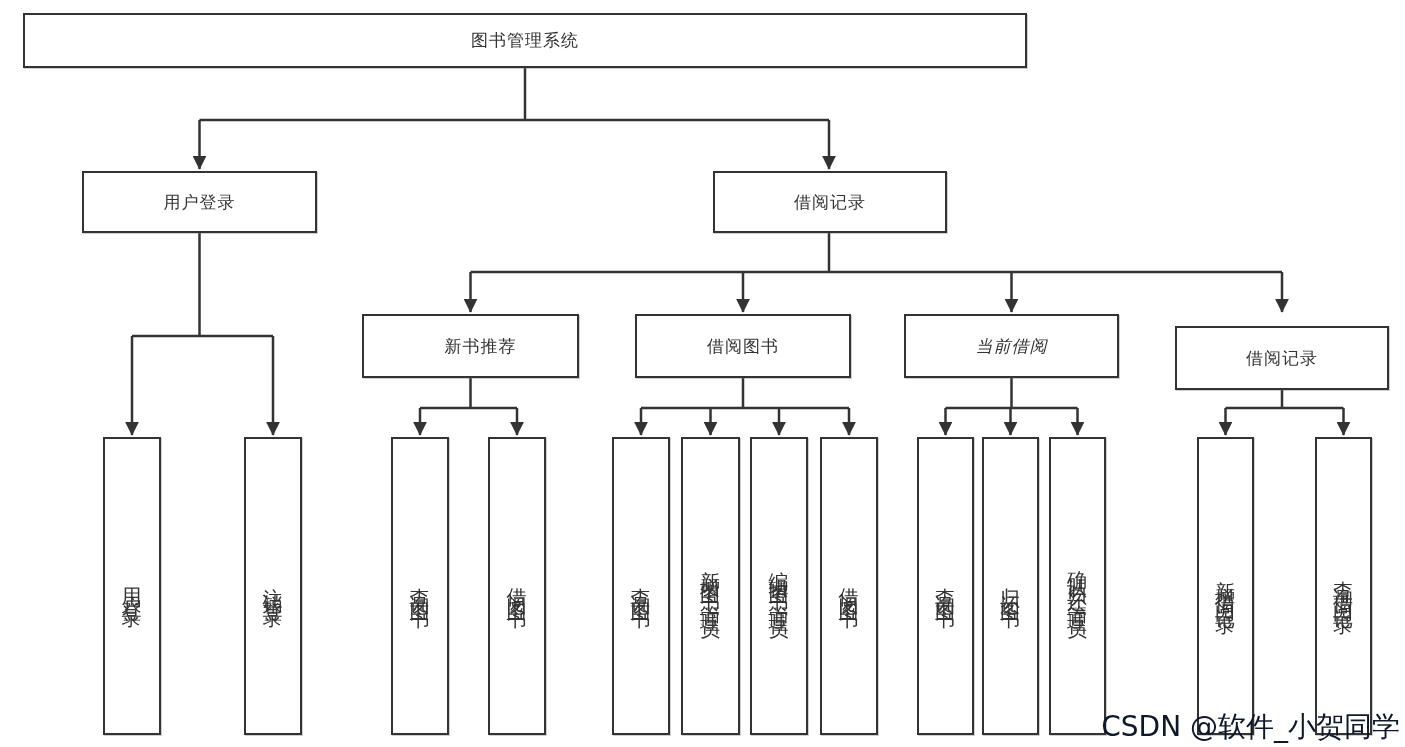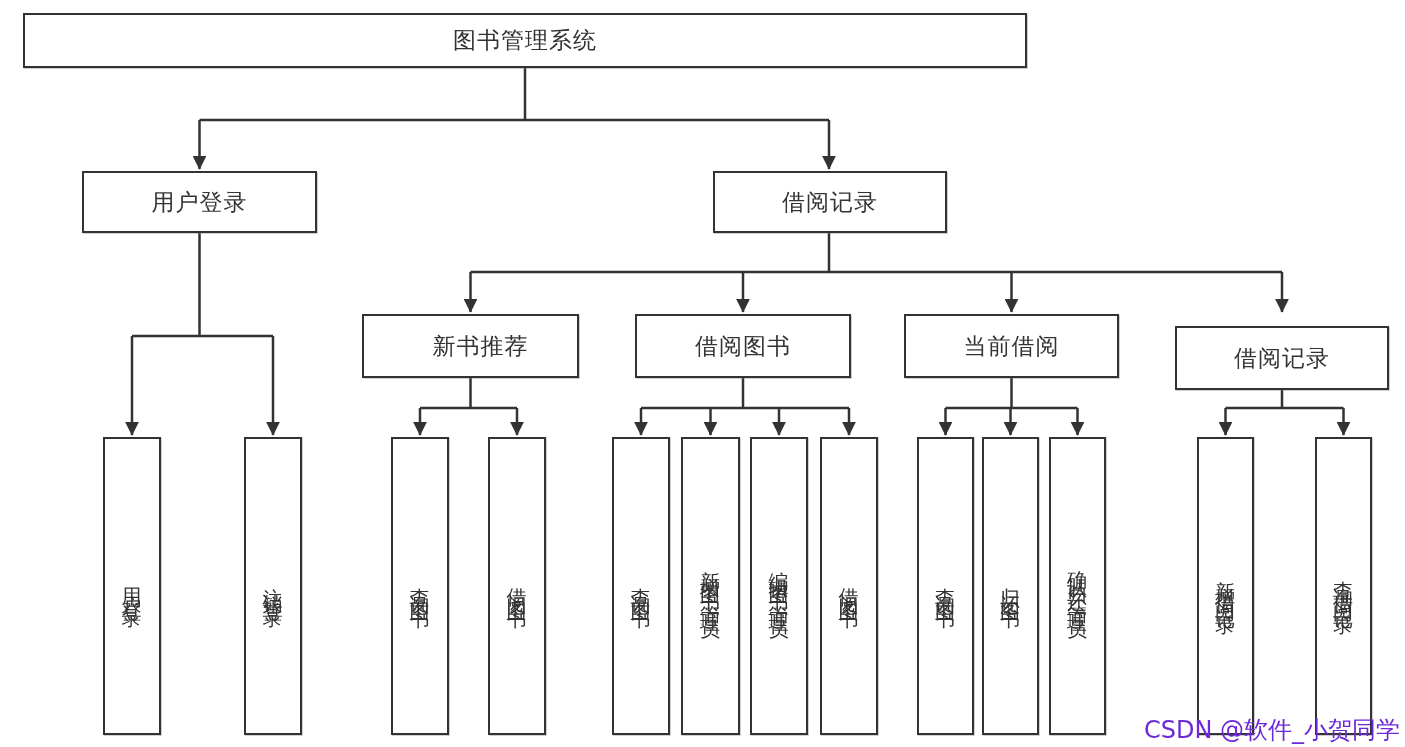--- a/index.html
+++ b/index.html
@@ -27,38 +27,38 @@
     box-sizing: border-box;
     border: 2.5px solid #333333;
     background: #ffffff;
     display: flex;
     align-items: center;
     justify-content: center;
     z-index: 2;
     box-shadow: 1px 1px 0 rgba(120,120,120,0.35);
   }
   .hbox .label {
-    font-size: 23px;
+    font-size: 17px;
     letter-spacing: 1px;
     white-space: nowrap;
   }
   .vbox .label {
     writing-mode: vertical-rl;
     text-orientation: mixed;
     font-size: 20px;
     letter-spacing: 7px;
     line-height: 1;
     white-space: nowrap;
   }
   .watermark {
     position: absolute;
     right: 5px;
     bottom: 1px;
-    font-size: 24px;
-    color: #6d28d9;
+    font-size: 28px;
+    color: #0f172a;
     z-index: 3;
     white-space: nowrap;
   }
 </style>
 </head>
 <body>
 
 <div class="canvas">
 
   <svg class="connectors" width="1405" height="747" viewBox="0 0 1405 747" xmlns="http://www.w3.org/2000/svg">
@@ -114,21 +114,21 @@
   <div class="node hbox" style="left:713px; top:171px; width:234px; height:62px;">
     <span class="label">借阅记录</span>
   </div>
 
   <div class="node hbox" style="left:362px; top:314px; width:217px; height:64px;padding-left:20px;">
     <span class="label">新书推荐</span>
   </div>
   <div class="node hbox" style="left:635px; top:314px; width:216px; height:64px;">
     <span class="label">借阅图书</span>
   </div>
-  <div class="node hbox" style="left:904px; top:314px; width:215px; height:64px;">
+  <div class="node hbox" style="left:904px; top:314px; width:215px; height:64px;font-style:italic;">
     <span class="label">当前借阅</span>
   </div>
   <div class="node hbox" style="left:1175px; top:326px; width:214px; height:64px;">
     <span class="label">借阅记录</span>
   </div>
 
   <div class="node vbox" style="left:103px; top:437px; width:58px; height:298px;">
     <span class="label">用户登录</span>
   </div>
   <div class="node vbox" style="left:244px; top:437px; width:58px; height:298px;">

